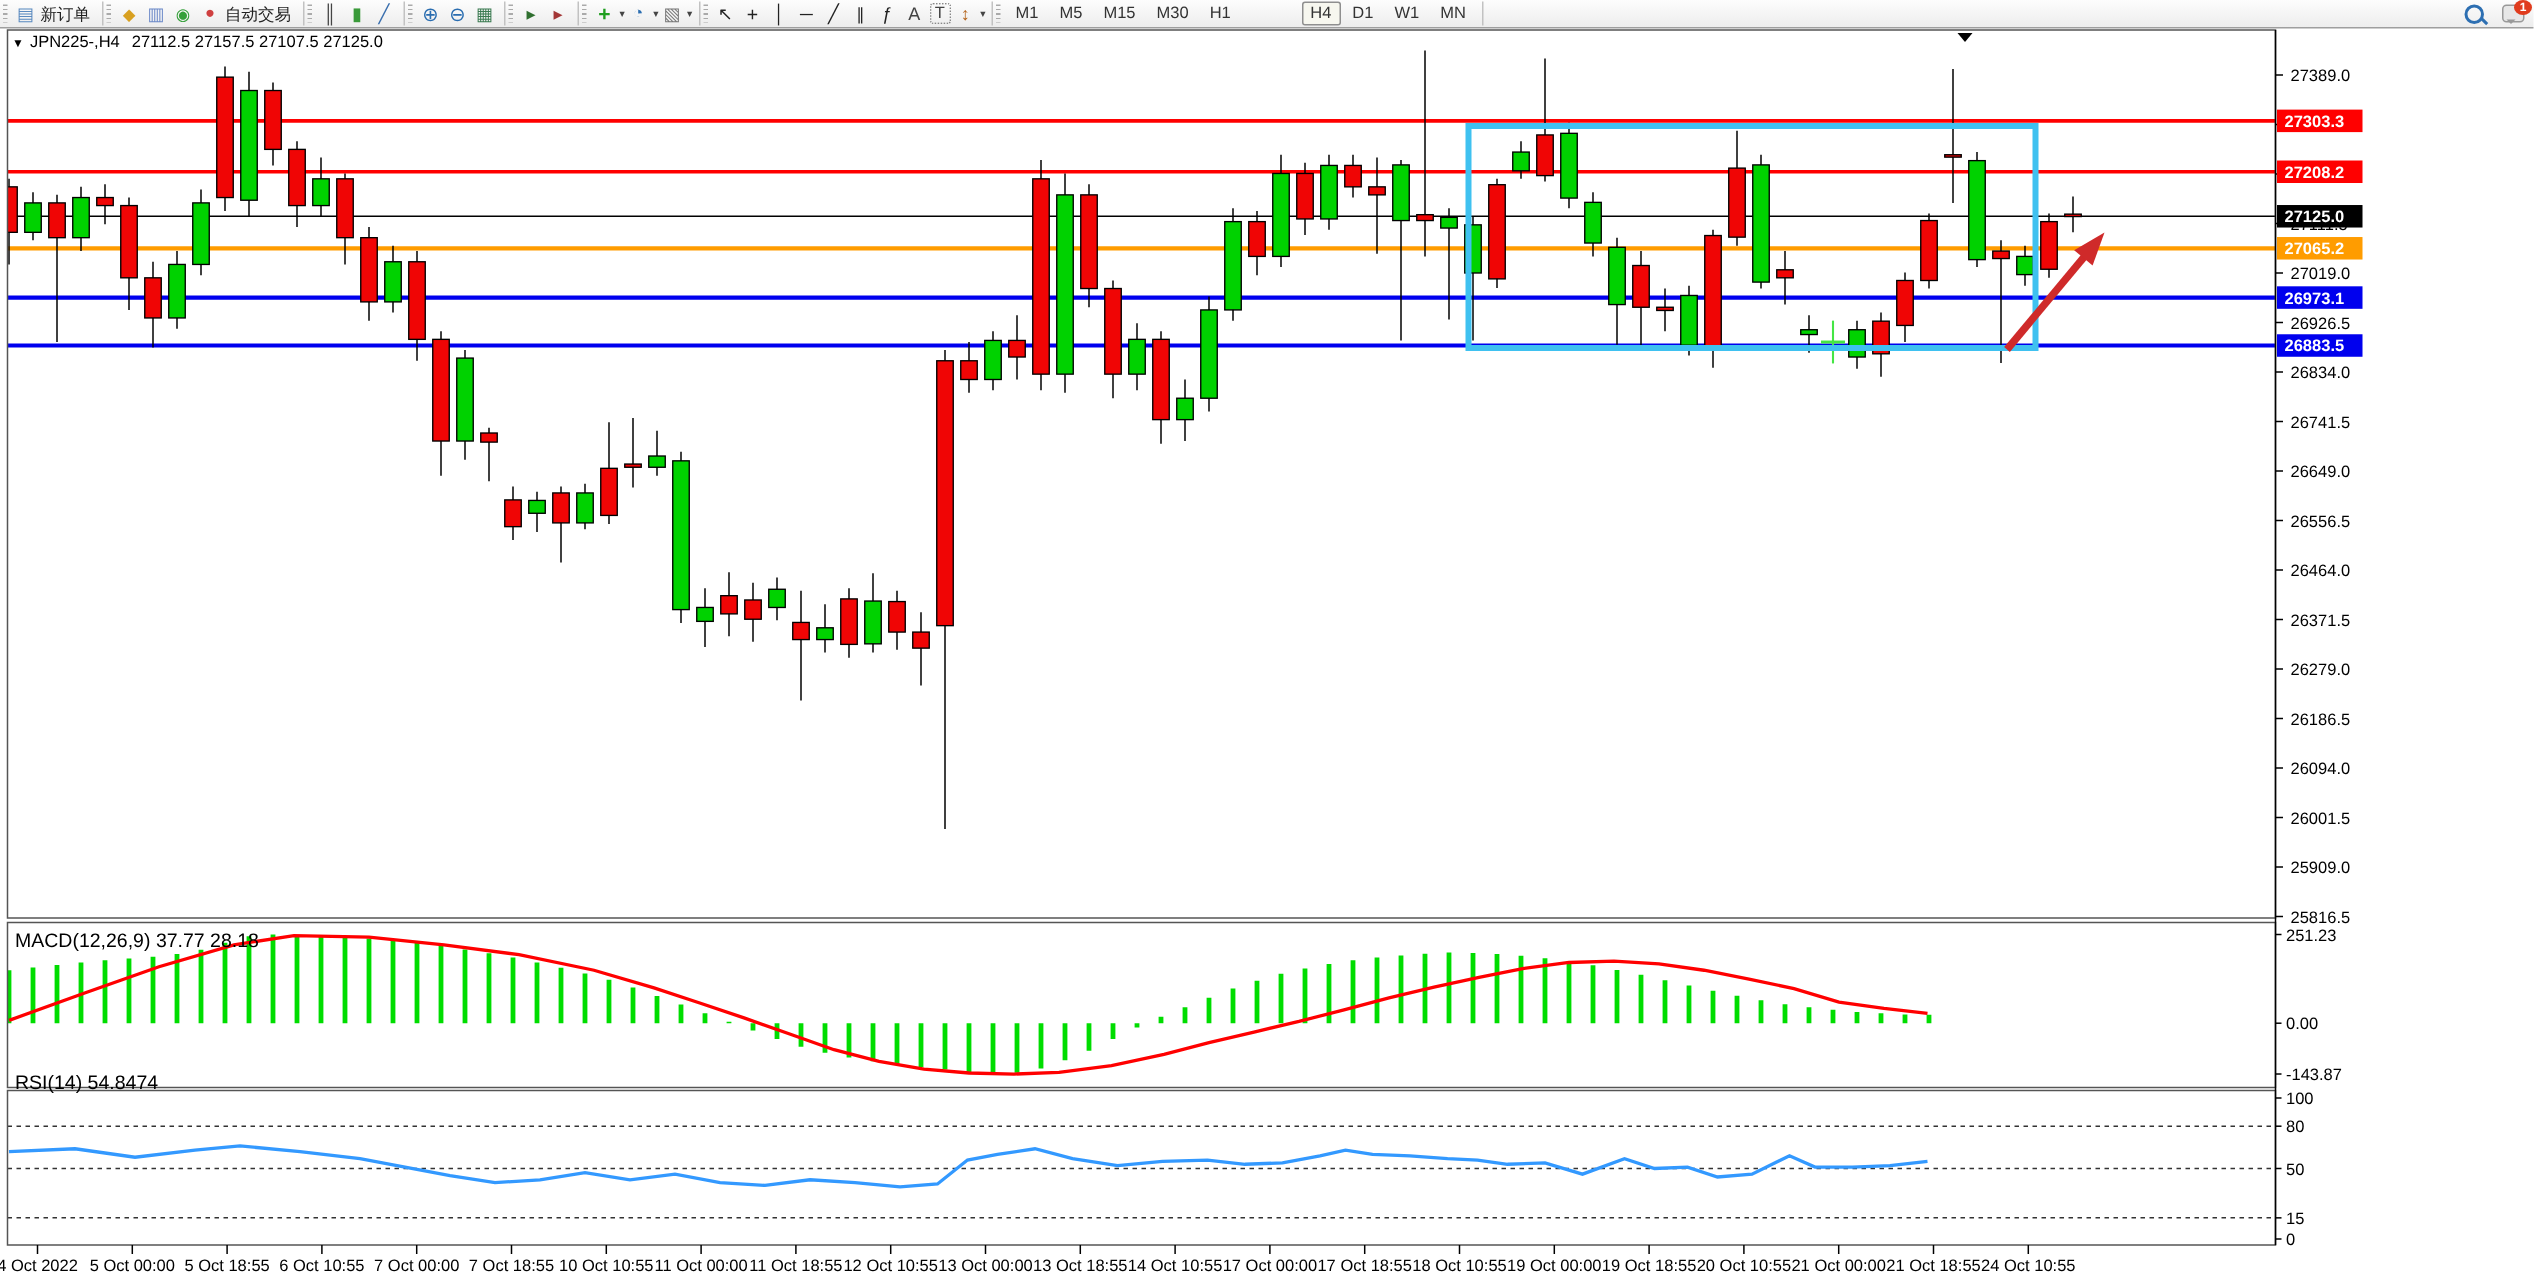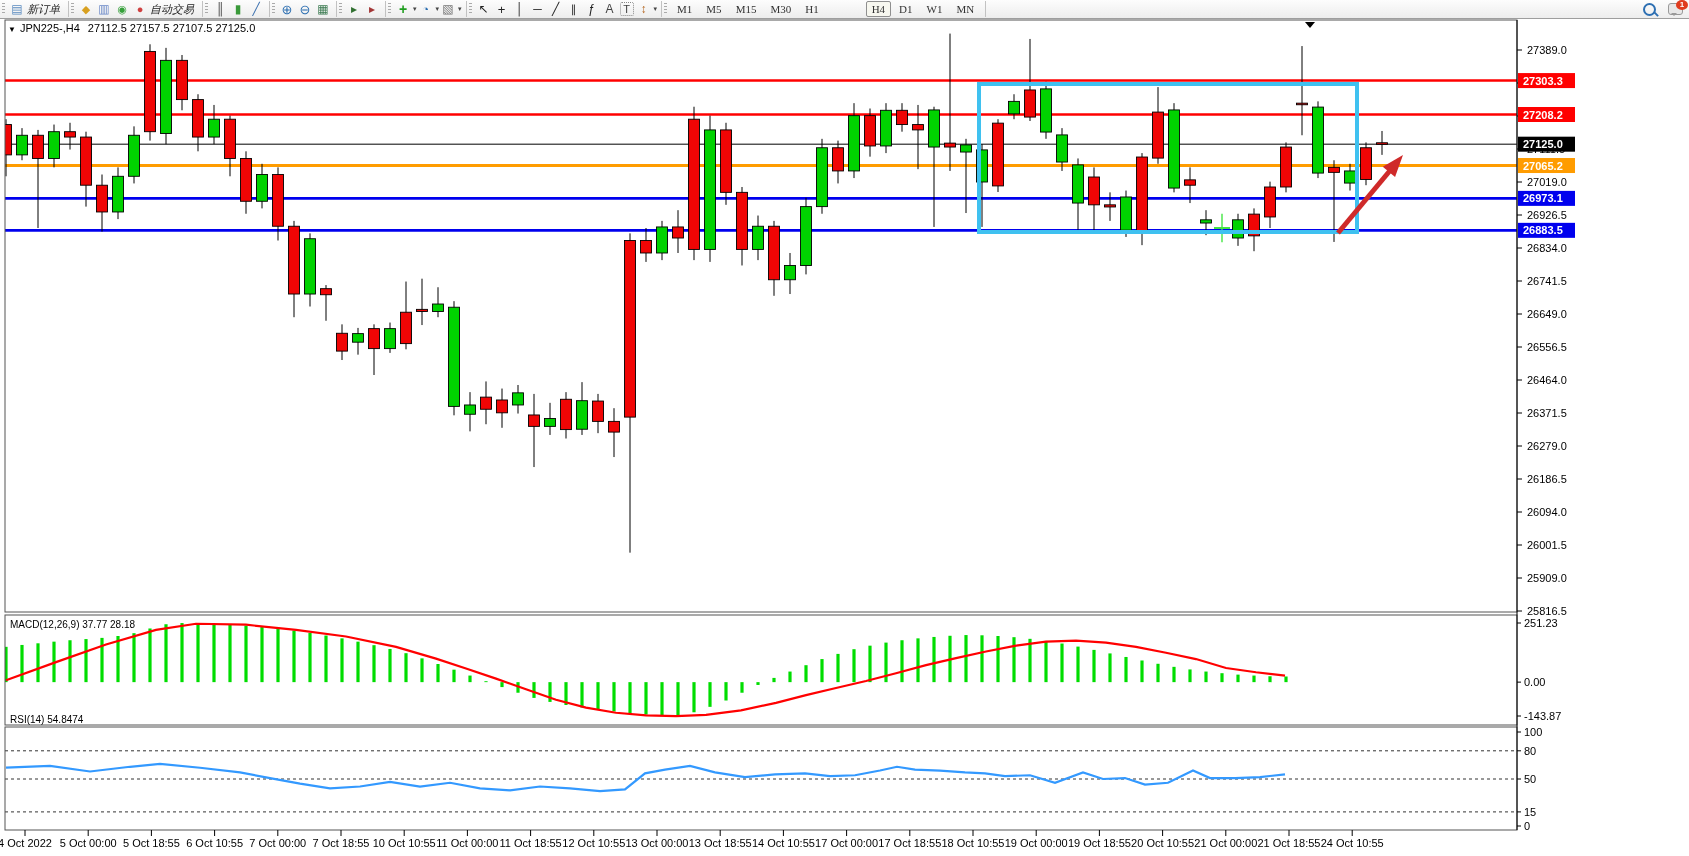--- a/index.html
+++ b/index.html
@@ -6,38 +6,38 @@
     font-family:"Liberation Sans",sans-serif;-webkit-font-smoothing:antialiased;}
   
   #toolbar{position:absolute;left:0;top:0;width:1689px;height:18px;
     background:linear-gradient(#fdfdfd,#ededed);border-bottom:1px solid #9e9e9e;
     display:flex;align-items:center;font-size:11px;color:#222;z-index:10;}
   .tb-group{display:flex;align-items:center;height:16px;padding:0 4px 0 2px;border-right:1px solid #c2c2c2;}
   .tb-group::before{content:"";width:3px;height:12px;margin-right:3px;
     background-image:repeating-linear-gradient(#aaa 0 1px,transparent 1px 3px);}
   .ico{display:inline-flex;align-items:center;justify-content:center;min-width:16px;height:16px;
     margin:0 1px;cursor:pointer;border-radius:2px;}
-  .tb-label{margin:0 4px 0 1px;cursor:pointer;white-space:nowrap;font-style:italic;}
+  .tb-label{margin:0 4px 0 1px;cursor:pointer;white-space:nowrap;}
   .dd{font-size:7px;color:#444;margin-left:1px;}
-  .tf{padding:1px 5px;margin:0 1px;color:#333;cursor:pointer;border:1px solid transparent;border-radius:2px;font-family:Liberation Serif, serif;}
+  .tf{padding:1px 5px;margin:0 1px;color:#333;cursor:pointer;border:1px solid transparent;border-radius:2px;}
   .tf.active{background:#f7f7ef;border-color:#8f8f8f;margin-left:40px;}
   #tb-right{position:absolute;right:6px;top:1px;display:flex;align-items:center;height:16px;}
   .mag{position:relative;width:9px;height:9px;border:2px solid #2d6fb2;border-radius:50%;margin-right:12px;cursor:pointer;}
   .mag::after{content:"";position:absolute;left:8px;top:8px;width:6px;height:2px;background:#2d6fb2;transform:rotate(45deg);}
   .chat{position:relative;width:13px;height:10px;background:#e7e7e7;border:1px solid #999;border-radius:3px;cursor:pointer;}
   .chat::after{content:"";position:absolute;left:2px;top:9px;border:3px solid transparent;border-top-color:#999;}
   .chat-badge{position:absolute;right:-6px;top:-4px;min-width:10px;height:10px;background:#e03c1e;border-radius:50%;
     color:#fff;font-size:8px;line-height:10px;text-align:center;font-weight:bold;padding:0 1px;}
   
   #chart-root{position:absolute;left:0;top:19px;width:1689px;height:837px;background:#fff;}
   #chart-svg{position:absolute;left:0;top:0;}
   #chart-title{position:absolute;left:8px;top:3px;font-size:11px;color:#000;z-index:5;white-space:nowrap;}
   #chart-title .tri{font-size:8px;margin-right:4px;cursor:pointer;}
   #chart-title .ohlc{margin-left:8px;}
-  .panel-label{position:absolute;font-size:10px;color:#000;z-index:5;white-space:nowrap;}
+  .panel-label{position:absolute;font-size:13px;color:#000;z-index:5;white-space:nowrap;}
 </style>
 </head>
 <body>
 
 <div id="toolbar">
     <div class="tb-group">
       <span class="ico" style="color: rgb(91, 139, 192); font-size: 12px;">▤</span>
       <span class="tb-label">新订单</span>
     </div>
     <div class="tb-group">

